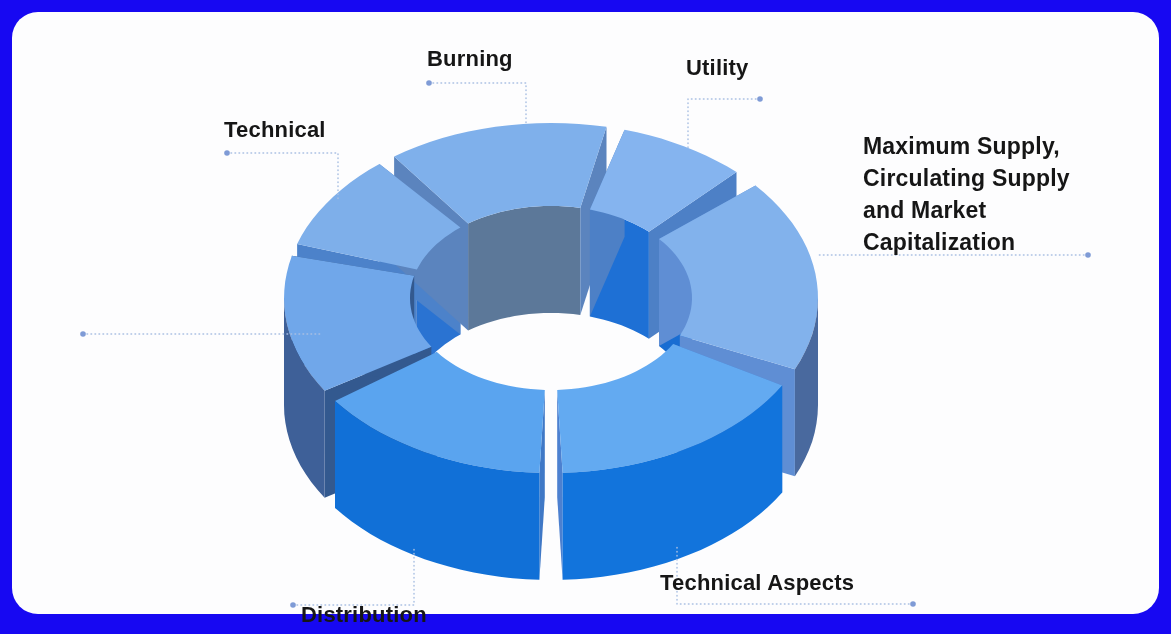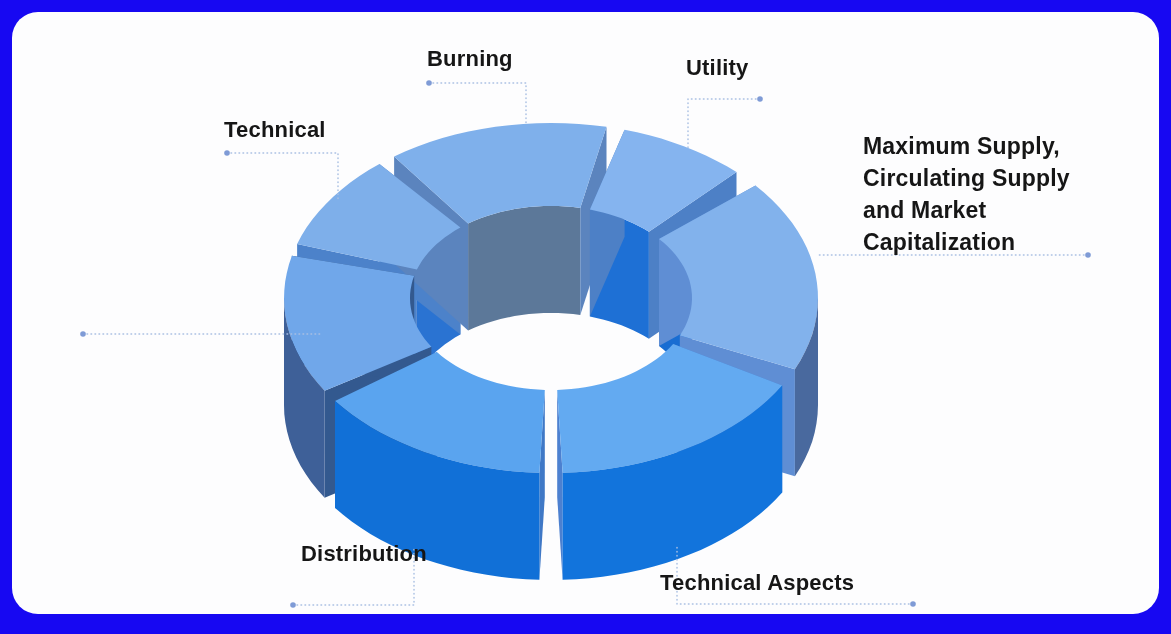--- a/index.html
+++ b/index.html
@@ -78,15 +78,15 @@
       <circle cx="913" cy="604" r="2.8" fill="#7F9BD6"></circle>
     </svg>
 
   <div class="lbl" style="left:427px;top:46px;">Burning</div>
   <div class="lbl" style="left:686px;top:55px;">Utility</div>
   <div class="lbl" style="left:224px;top:117px;">Technical</div>
   <div class="lbl lbl-block" style="left:863px;top:130px;">Maximum Supply,
 Circulating Supply
 and Market
 Capitalization</div>
-  <div class="lbl" style="left:301px;top:541px;text-align:right;">Distribution</div>
+  <div class="lbl" style="left:301px;top:602px;text-align:right;">Distribution</div>
   <div class="lbl" style="left:660px;top:570px;">Technical Aspects</div>
 </div>
 
 </body></html>

